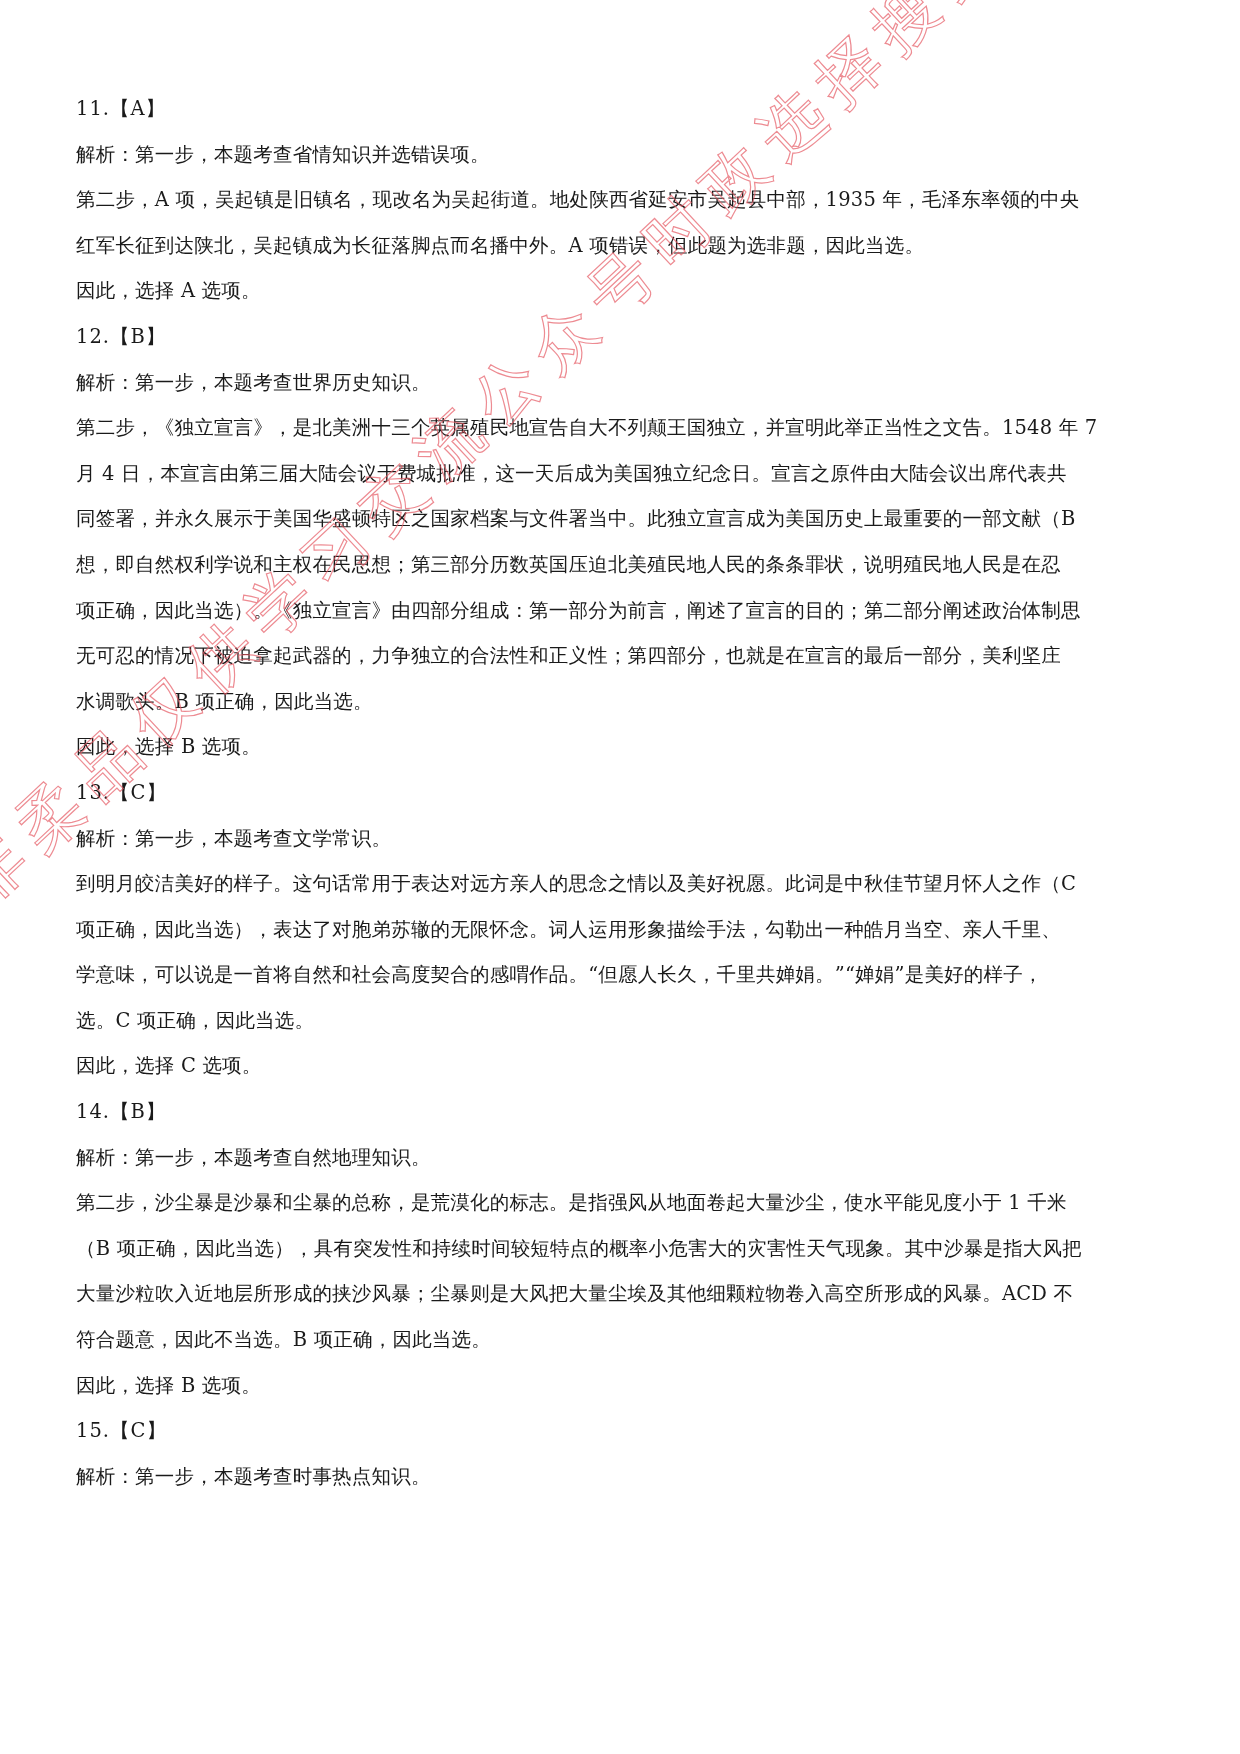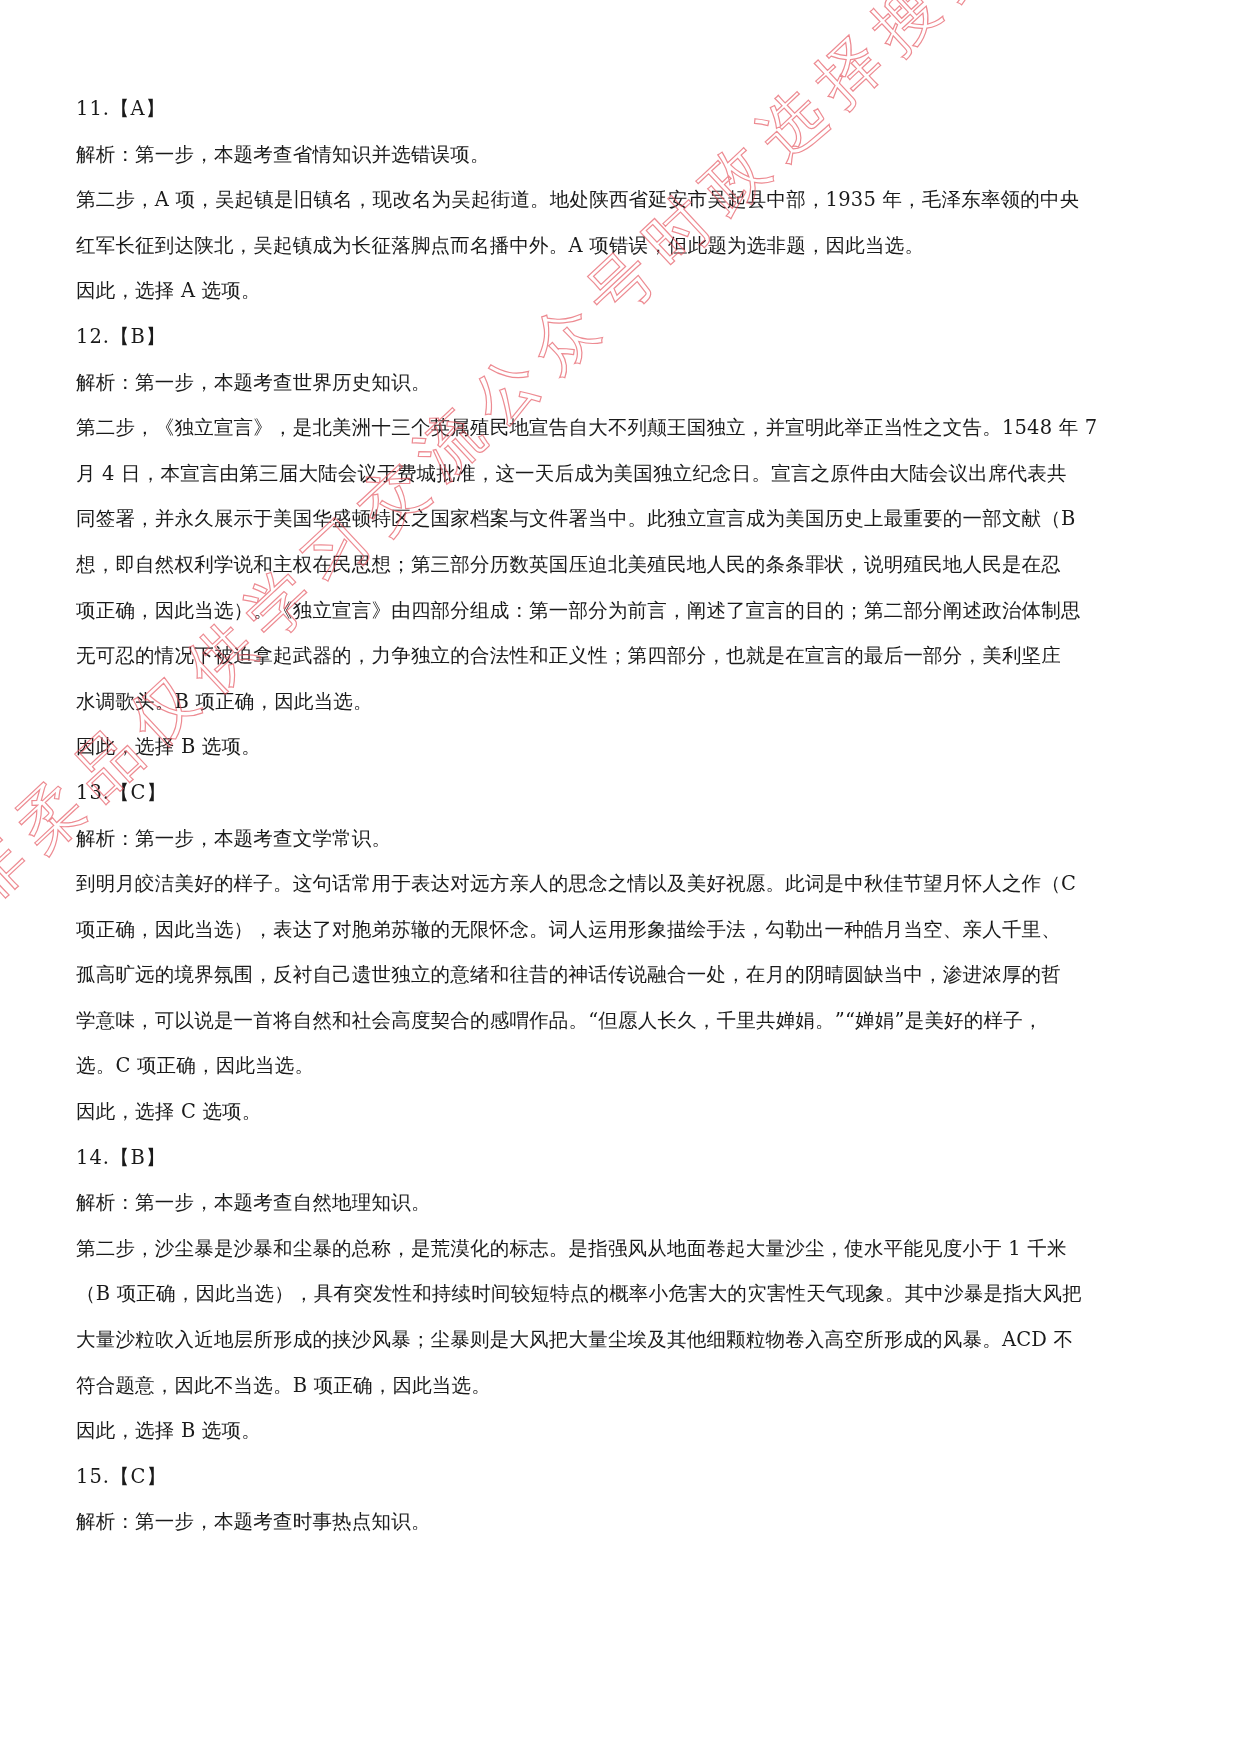--- a/index.html
+++ b/index.html
@@ -43,21 +43,20 @@
   <div class="line">想，即自然权利学说和主权在民思想；第三部分历数英国压迫北美殖民地人民的条条罪状，说明殖民地人民是在忍</div>
   <div class="line">项正确，因此当选）。《独立宣言》由四部分组成：第一部分为前言，阐述了宣言的目的；第二部分阐述政治体制思</div>
   <div class="line">无可忍的情况下被迫拿起武器的，力争独立的合法性和正义性；第四部分，也就是在宣言的最后一部分，美利坚庄</div>
   <div class="line">水调歌头。B 项正确，因此当选。</div>
   <div class="line">因此，选择 B 选项。</div>
 
   <div class="line answer">13.【C】</div>
   <div class="line">解析：第一步，本题考查文学常识。</div>
   <div class="line">到明月皎洁美好的样子。这句话常用于表达对远方亲人的思念之情以及美好祝愿。此词是中秋佳节望月怀人之作（C</div>
   <div class="line">项正确，因此当选），表达了对胞弟苏辙的无限怀念。词人运用形象描绘手法，勾勒出一种皓月当空、亲人千里、</div>
-  <div class="line">孤高旷远的境界氛围，反衬自己遗世独立的意绪和往昔的神话传说融合一处，在月的阴晴圆缺当中，渗进浓厚的哲</div>
   <div class="line">学意味，可以说是一首将自然和社会高度契合的感喟作品。“但愿人长久，千里共婵娟。”“婵娟”是美好的样子，</div>
   <div class="line">选。C 项正确，因此当选。</div>
   <div class="line">因此，选择 C 选项。</div>
 
   <div class="line answer">14.【B】</div>
   <div class="line">解析：第一步，本题考查自然地理知识。</div>
   <div class="line">第二步，沙尘暴是沙暴和尘暴的总称，是荒漠化的标志。是指强风从地面卷起大量沙尘，使水平能见度小于 1 千米</div>
   <div class="line">（B 项正确，因此当选），具有突发性和持续时间较短特点的概率小危害大的灾害性天气现象。其中沙暴是指大风把</div>
   <div class="line">大量沙粒吹入近地层所形成的挟沙风暴；尘暴则是大风把大量尘埃及其他细颗粒物卷入高空所形成的风暴。ACD 不</div>
   <div class="line">符合题意，因此不当选。B 项正确，因此当选。</div>

